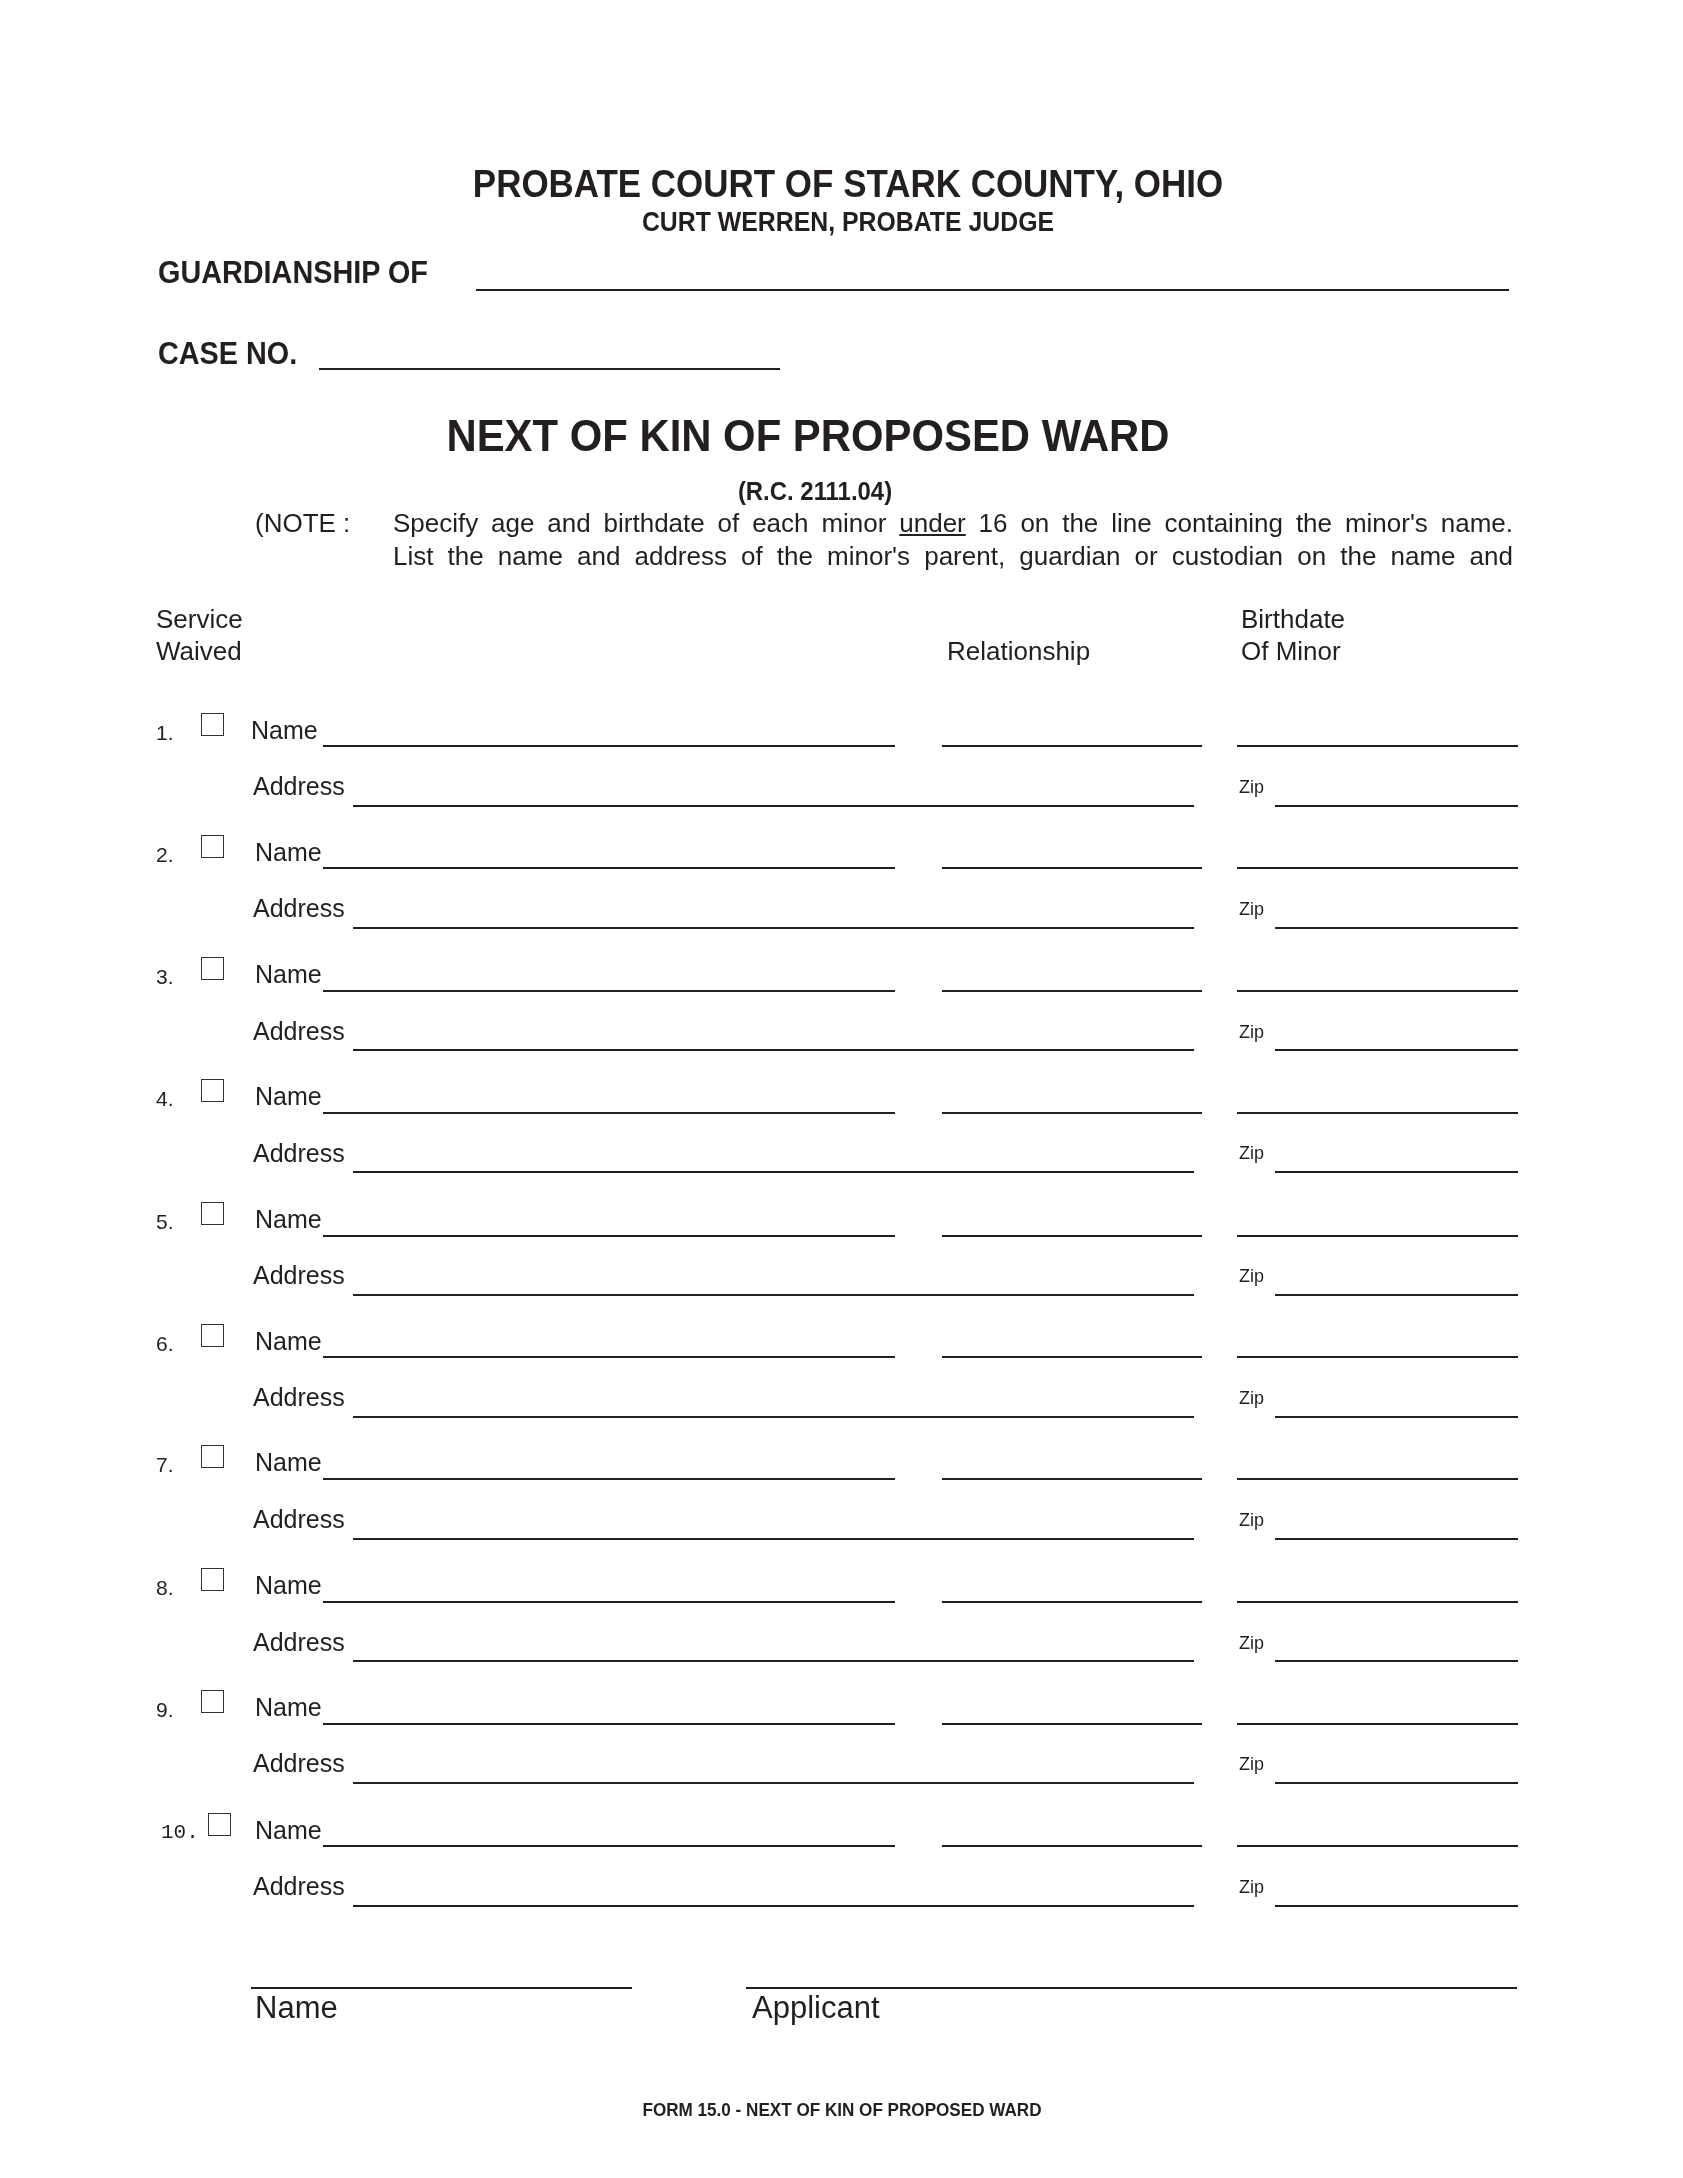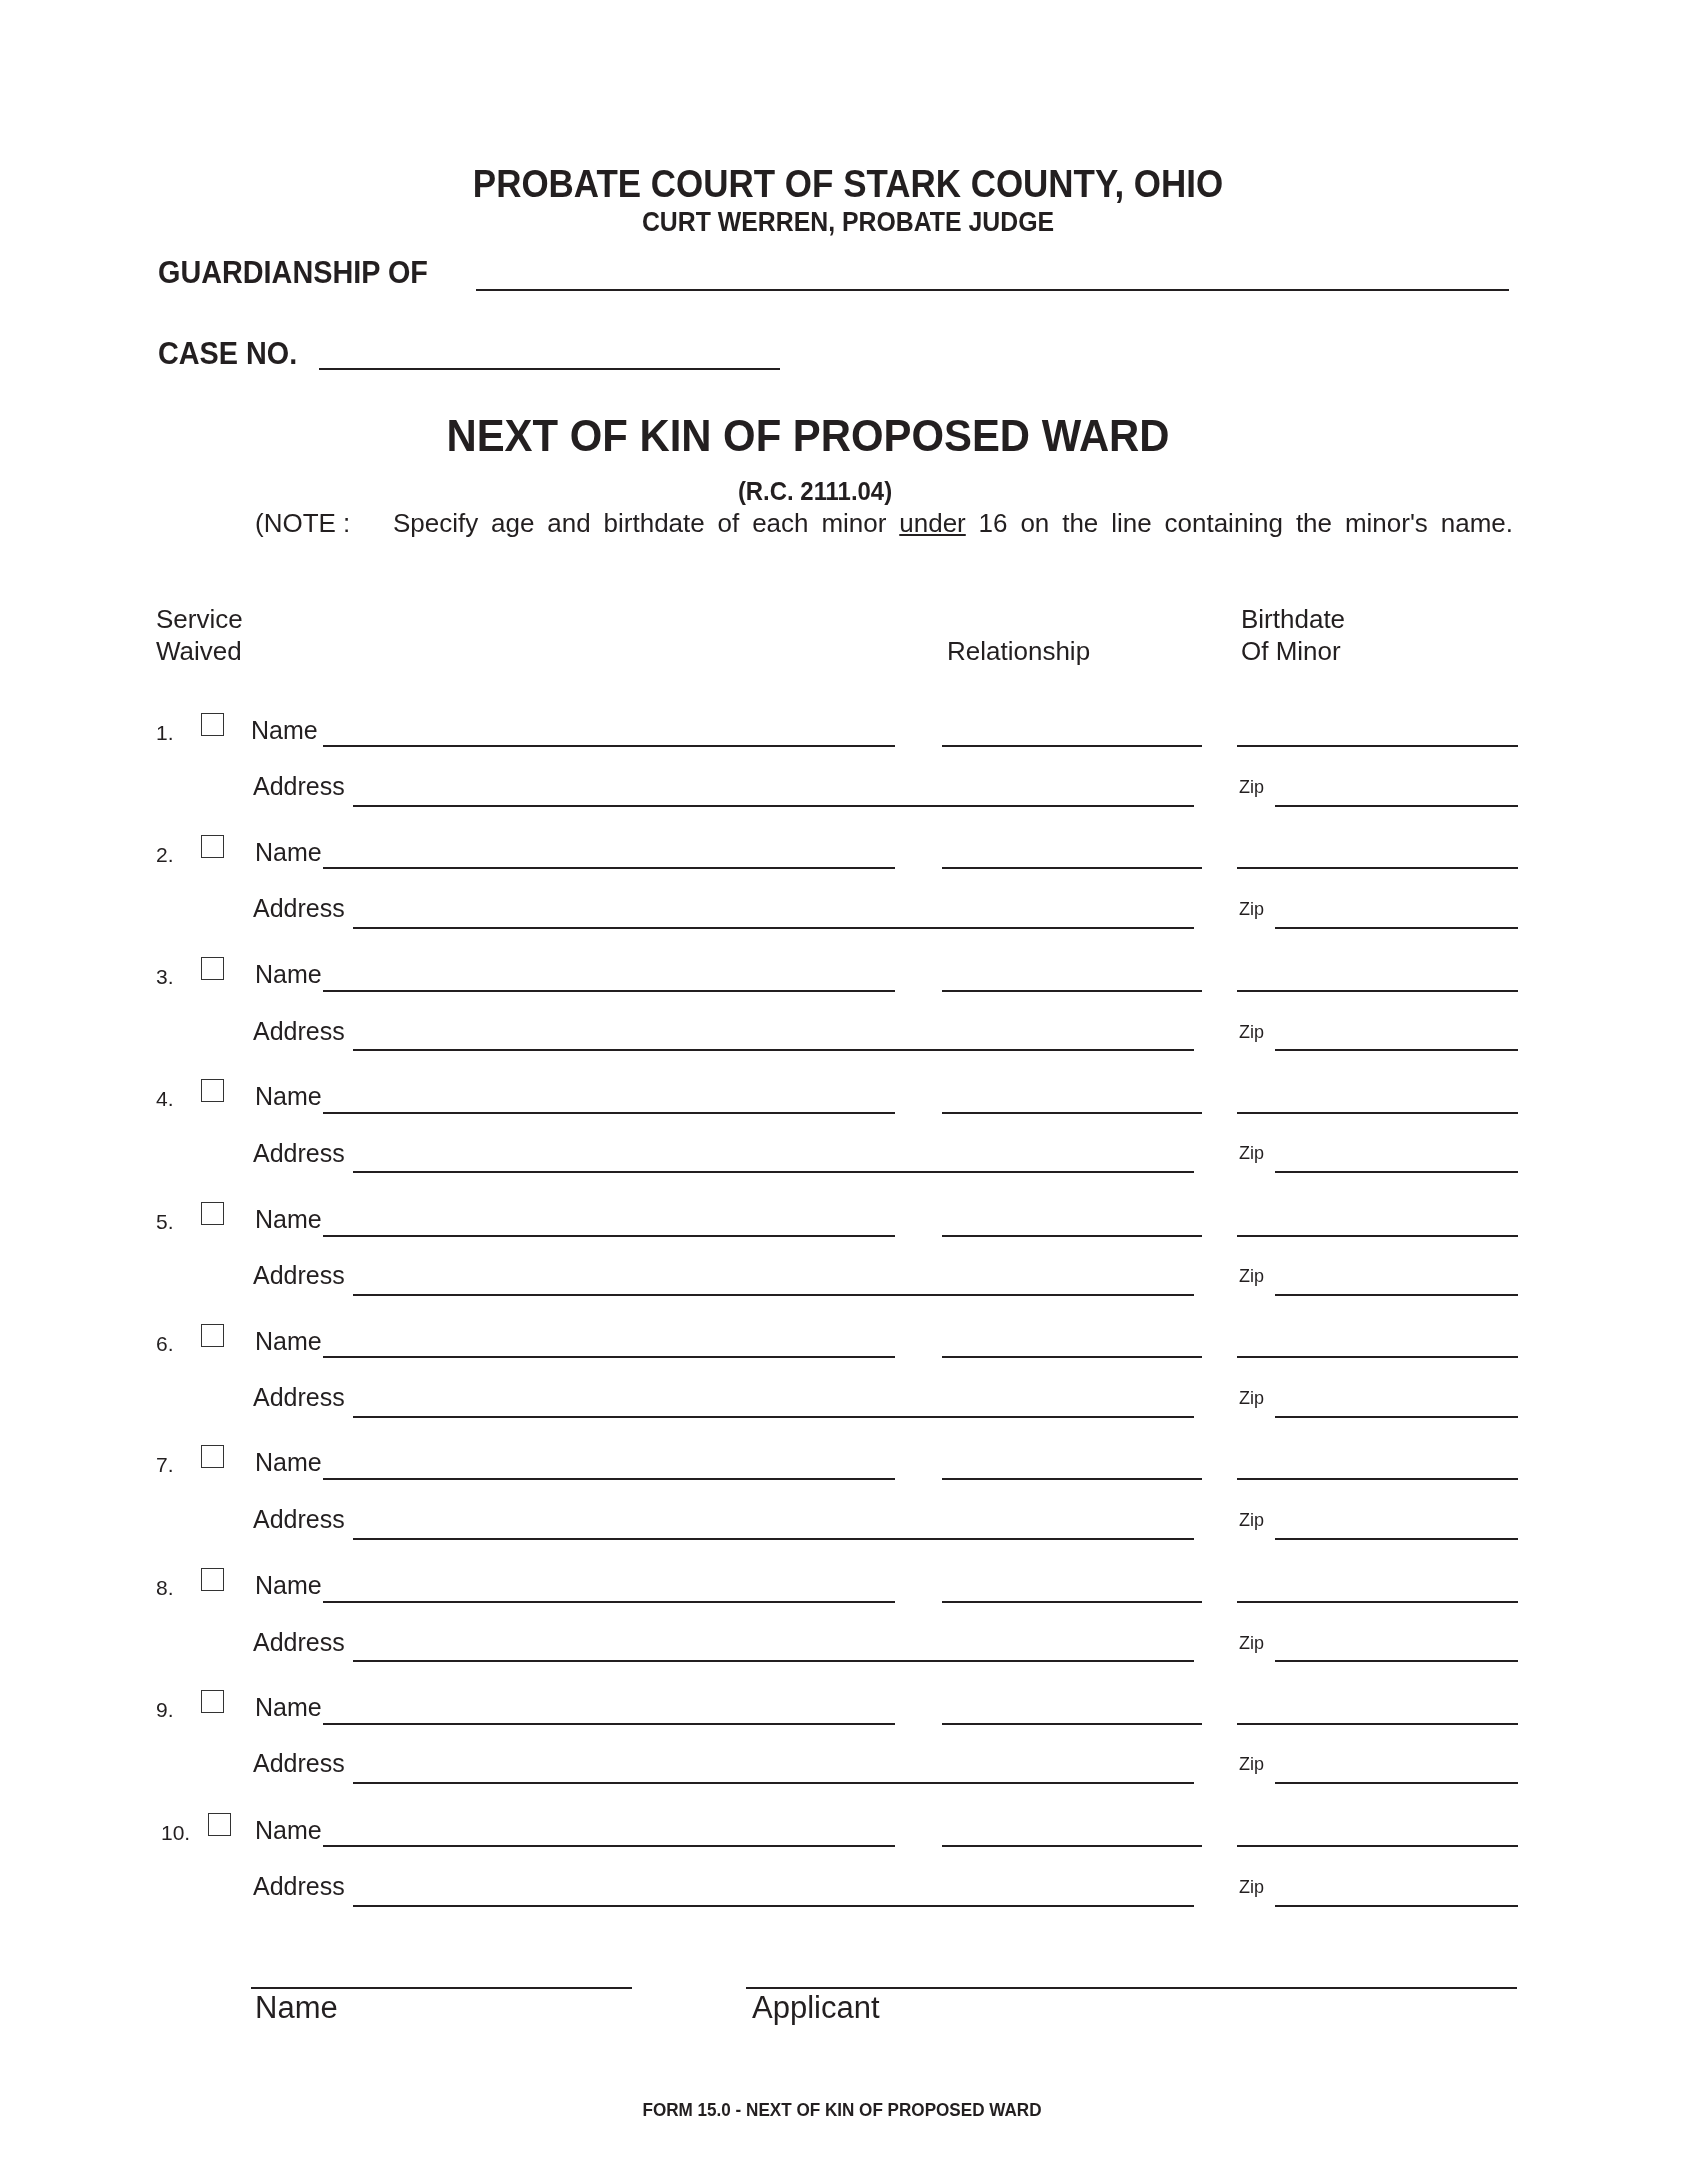--- a/index.html
+++ b/index.html
@@ -33,20 +33,21 @@
 
 <div class="abs lbl-bold" style="left:158px; top:335px;">CASE NO.</div>
 <div class="line" style="left:319px; top:368px; width:461px;"></div>
 
 <div class="abs title" style="left:808px; top:410px;">NEXT OF KIN OF PROPOSED WARD</div>
 <div class="abs rc" style="left:815px; top:476px;">(R.C. 2111.04)</div>
 
 <div class="abs note" style="left:255px; top:508px;text-align:center;">(NOTE :</div>
 <div class="abs note-text" style="left:393px; top:507px;">
   <div><span>Specify age and birthdate of each minor </span><u>under</u><span> 16 on the line containing the minor's name.</span></div>
+  <div>List the name and address of the minor's parent, guardian or custodian on the name and</div>
 </div>
 
 <div class="abs colhead" style="left:156px; top:603px;">
   <div>Service</div>
   <div>Waived</div>
 </div>
 <div class="abs colhead" style="left:947px; top:635px;">Relationship</div>
 <div class="abs colhead" style="left:1241px; top:603px;">
   <div>Birthdate</div>
   <div>Of Minor</div>
@@ -155,21 +156,21 @@
       <div class="abs rowlbl" style="left:255px; top:1693px;">Name</div>
       <div class="line" style="left:323px; top:1723px; width:572px;"></div>
       <div class="line" style="left:942px; top:1723px; width:260px;"></div>
       <div class="line" style="left:1237px; top:1723px; width:281px;"></div>
       <div class="abs rowlbl" style="left:253px; top:1749px;">Address</div>
       <div class="line" style="left:353px; top:1782px; width:841px;"></div>
       <div class="abs zip" style="left:1239px; top:1754px;">Zip</div>
       <div class="line" style="left:1275px; top:1782px; width:243px;"></div>
     </div>
     <div>
-      <div class="abs num" style="left:161px; top:1821px;">10.</div>
+      <div class="abs num" style="left:161px; top:1821px;font-family:Liberation Mono, monospace;">10.</div>
       <div class="cb" style="left:208px; top:1813px;"></div>
       <div class="abs rowlbl" style="left:255px; top:1816px;">Name</div>
       <div class="line" style="left:323px; top:1845px; width:572px;"></div>
       <div class="line" style="left:942px; top:1845px; width:260px;"></div>
       <div class="line" style="left:1237px; top:1845px; width:281px;"></div>
       <div class="abs rowlbl" style="left:253px; top:1872px;">Address</div>
       <div class="line" style="left:353px; top:1905px; width:841px;"></div>
       <div class="abs zip" style="left:1239px; top:1877px;">Zip</div>
       <div class="line" style="left:1275px; top:1905px; width:243px;"></div>
     </div>

